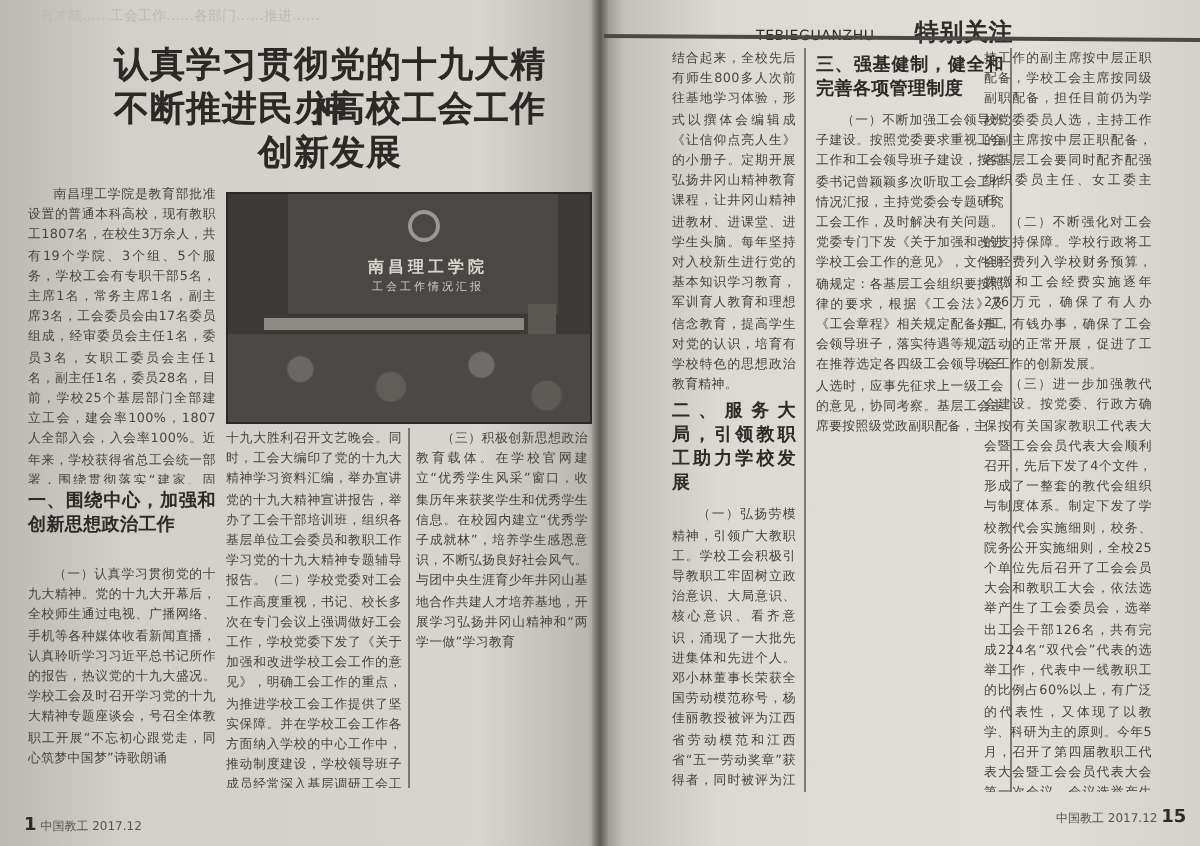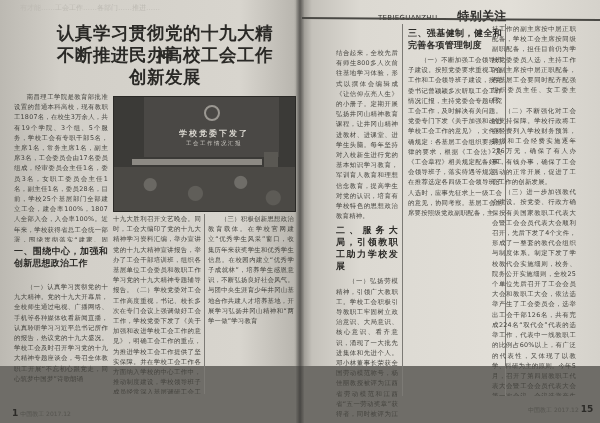--- a/index.html
+++ b/index.html
@@ -1,17 +1,17 @@
 <!DOCTYPE html>
 <html><head>
 <meta charset="utf-8">
 <style>
   html,body{margin:0;padding:0;}
   body{width:600px;height:423px;overflow:hidden;background:#6f6d68;font-family:"DejaVu Sans",sans-serif;}
-  .spread{position:absolute;left:0;top:0;width:600px;height:366px;background:linear-gradient(90deg,#bcb9b2 0%,#d2cfc8 10%,#d8d5ce 40%,#b9b6af 49%,#8e8b85 50%,#c4c1ba 52%,#dcd9d2 60%,#e2dfd8 85%,#d5d2cb 100%);}
+  .spread{position:absolute;left:0;top:0;width:600px;height:423px;background:linear-gradient(90deg,#bcb9b2 0%,#d2cfc8 10%,#d8d5ce 40%,#b9b6af 49%,#8e8b85 50%,#c4c1ba 52%,#dcd9d2 60%,#e2dfd8 85%,#d5d2cb 100%);}
   .page{position:absolute;top:0;height:423px;overflow:hidden;}
   .page.left{left:0;width:298px;}
   .page.right{left:302px;width:298px;}
   .ghost{position:absolute;color:#bdbab3;font-size:7px;line-height:9px;}
   .title{position:absolute;left:55px;width:220px;text-align:center;font-family:"DejaVu Serif",serif;font-weight:bold;color:#2a2926;font-size:17.5px;letter-spacing:0.5px;line-height:22px;}
   .byline{position:absolute;left:120px;top:55px;font-size:8.5px;color:#3a3935;margin-top:40px;}
   .byline .box{display:inline-block;width:6px;height:6px;border:1px solid #3a3935;margin-right:3px;vertical-align:-1px;}
   .col{position:absolute;font-size:6.4px;line-height:10.2px;color:#45443f;text-align:justify;letter-spacing:0.2px;}
   .col p{margin:0;}
   .col .ind{text-indent:2em;}
@@ -49,21 +49,21 @@
 
     <div class="col" style="left:14px;top:92px;width:94px;">
       <p class="ind" style="height:150px;overflow:hidden;">南昌理工学院是教育部批准设置的普通本科高校，现有教职工1807名，在校生3万余人，共有19个学院、3个组、5个服务，学校工会有专职干部5名，主席1名，常务主席1名，副主席3名，工会委员会由17名委员组成，经审委员会主任1名，委员3名，女职工委员会主任1名，副主任1名，委员28名，目前，学校25个基层部门全部建立工会，建会率100%，1807人全部入会，入会率100%。近年来，学校获得省总工会统一部署，围绕贯彻落实“建家、固家、强家”三家行动的具体要求，突出“围绕中心，服务教职工，突出重点，求真创新”的工作思路，开展了一系列工作，取得了一定成绩。</p>
       <h3>一、围绕中心，加强和创新思想政治工作</h3>
       <p class="ind" style="height:112px;overflow:hidden;margin-top:13px;">（一）认真学习贯彻党的十九大精神。党的十九大开幕后，全校师生通过电视、广播网络、手机等各种媒体收看新闻直播，认真聆听学习习近平总书记所作的报告，热议党的十九大盛况。学校工会及时召开学习党的十九大精神专题座谈会，号召全体教职工开展“不忘初心跟党走，同心筑梦中国梦”诗歌朗诵</p>
     </div>
 
     <div class="photo">
       <div class="backdrop"></div>
       <div class="emblem"></div>
-      <div class="ph-title">学校党委下发了</div>
+      <div class="ph-title">南昌理工学院</div>
       <div class="ph-sub">工会工作情况汇报</div>
       <div class="table"></div>
       <div class="podium"></div>
       <div class="crowd"></div>
     </div>
 
     <div class="col" style="left:113px;top:214px;width:88px;height:180px;overflow:hidden;">
       <p>十九大胜利召开文艺晚会。同时，工会大编印了党的十九大精神学习资料汇编，举办宣讲党的十九大精神宣讲报告，举办了工会干部培训班，组织各基层单位工会委员和教职工作学习党的十九大精神专题辅导报告。（二）学校党委对工会工作高度重视，书记、校长多次在专门会议上强调做好工会工作，学校党委下发了《关于加强和改进学校工会工作的意见》，明确工会工作的重点，为推进学校工会工作提供了坚实保障。并在学校工会工作各方面纳入学校的中心工作中，推动制度建设，学校领导班子成员经常深入基层调研工会工作的具体问题。学校</p>
     </div>
     <div class="vrule" style="left:204px;top:214px;height:180px;"></div>
@@ -80,21 +80,21 @@
 
   <div class="spine"></div>
 
   <div class="page right">
   </div>
   <div class="header-band">
     <span>TEBIEGUANZHU</span><b>特别关注</b>
   </div>
   <div class="header-rule"></div>
 
-  <div class="col" style="left:336px;top:24px;width:62px;height:372px;overflow:hidden;margin-top:24px;">
+  <div class="col" style="left:336px;top:24px;width:62px;height:372px;overflow:hidden;">
     <p>结合起来，全校先后有师生800多人次前往基地学习体验，形式以撰体会编辑成《让信仰点亮人生》的小册子。定期开展弘扬井冈山精神教育课程，让井冈山精神进教材、进课堂、进学生头脑。每年坚持对入校新生进行党的基本知识学习教育，军训育人教育和理想信念教育，提高学生对党的认识，培育有学校特色的思想政治教育精神。</p>
     <h3>二、服务大局，引领教职工助力学校发展</h3>
     <p class="ind">（一）弘扬劳模精神，引领广大教职工。学校工会积极引导教职工牢固树立政治意识、大局意识、核心意识、看齐意识，涌现了一大批先进集体和先进个人。邓小林董事长荣获全国劳动模范称号，杨佳丽教授被评为江西省劳动模范和江西省“五一劳动奖章”获得者，同时被评为江西省女教职工先进个人，丁艳霞等20名同志获得省市劳动模范称号。</p>
 
   </div>
   <div class="vrule" style="left:402px;top:24px;height:372px;"></div>
 
   <div class="col" style="left:408px;top:24px;width:94px;height:372px;overflow:hidden;">
     <h3>三、强基健制，健全和完善各项管理制度</h3>
     <p class="ind">（一）不断加强工会领导班子建设。按照党委要求重视工会工作和工会领导班子建设，按党委书记曾颖颖多次听取工会工作情况汇报，主持党委会专题研究工会工作，及时解决有关问题。党委专门下发《关于加强和改进学校工会工作的意见》，文件明确规定：各基层工会组织要按照律的要求，根据《工会法》及《工会章程》相关规定配备好工会领导班子，落实待遇等规定。在推荐选定各四级工会领导班子人选时，应事先征求上一级工会的意见，协同考察。基层工会主席要按照级党政副职配备，主</p>

